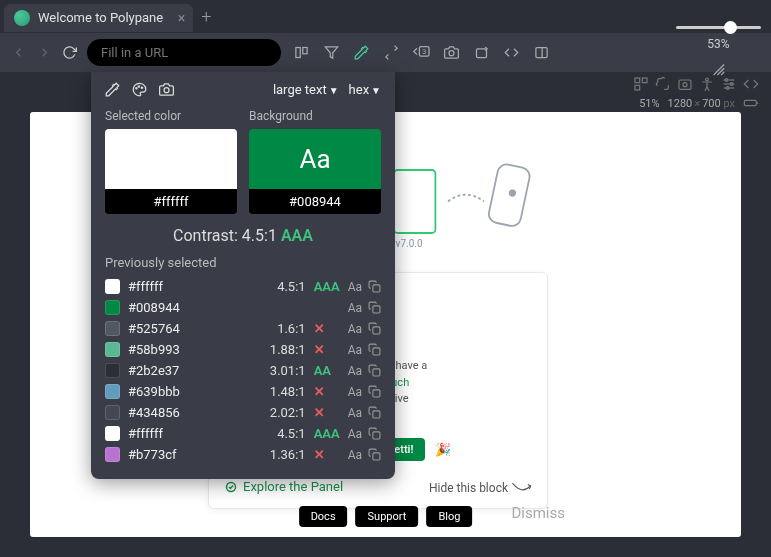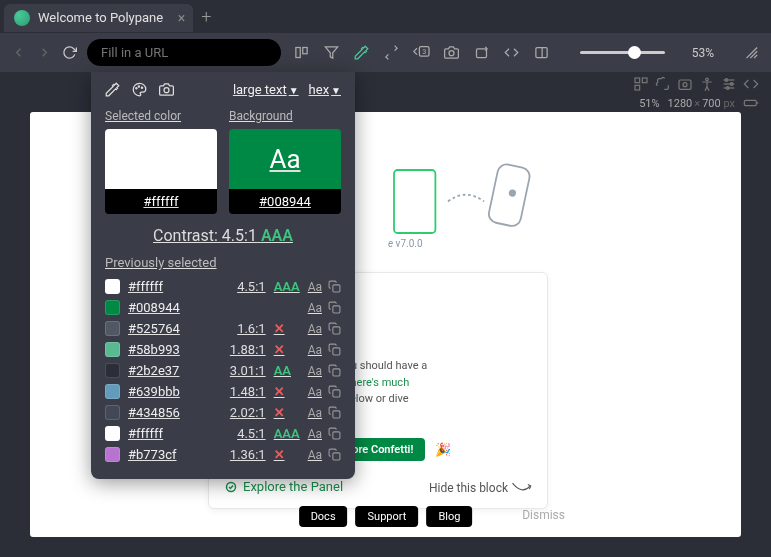--- a/index.html
+++ b/index.html
@@ -9,34 +9,34 @@
 .tab { background: #3a3d47; border-radius: 6px 6px 0 0; padding: 6px 30px 6px 10px; display: flex; align-items: flex-start; gap: 8px; font-size: 13px; position: relative; margin-top: 4px; }
 .tab-logo { width: 16px; height: 16px; border-radius: 50%; background: radial-gradient(circle at 30% 30%, #4ac99b, #2a9d6f); }
 .tab-close { position: absolute; right: 8px; color: #888; font-size: 14px; }
 .new-tab { margin-left: 8px; color: #999; font-size: 18px; font-weight: 300; }
 
 .toolbar { height: 40px; background: #3a3d47; display: flex; align-items: center; padding: 0 10px; gap: 10px; border-top: 1px solid #2b2e37; }
 .nav-arrow { color: #666; width: 16px; display: flex; justify-content: center; }
 .reload-icon { color: #ccc; }
 .url-bar { flex: 0 0 190px; background: #000; border-radius: 14px; padding: 6px 14px; color: #fff; font-size: 13px; border: none; outline: none; }
 .toolbar-icon { color: #aaa; width: 20px; height: 20px; display: flex; align-items: center; justify-content: center; }
-.toolbar-right { margin-left: auto; display: flex; align-items: center; gap: 27px; }
+.toolbar-right { margin-left: auto; display: flex; align-items: center; gap: 8px; flex-direction: column; }
 .slider { width: 85px; height: 3px; background: #ccc; border-radius: 2px; position: relative; }
 .slider::after { content: ""; position: absolute; left: 48px; top: -5px; width: 13px; height: 13px; background: #fff; border-radius: 50%; }
 .zoom-label { color: #ccc; font-size: 12px; }
 
 .sub-toolbar { height: 24px; background: #2b2e37; display: flex; align-items: center; justify-content: flex-end; padding: 0 12px; gap: 8px; color: #888; font-size: 11px; }
 .sub-icons { display: flex; gap: 6px; }
 .sub-icon { width: 16px; height: 16px; color: #777; }
 .dim-label { color: #aaa; }
 .dim-x { color: #666; margin: 0 2px; }
 
 .viewport-label { padding: 6px 30px; font-size: 13px; color: #ccc; }
 
-.picker-panel { width: 264px; background: #3a3d47; border-radius: 0 0 8px 8px; padding: 10px 14px 14px 14px; box-shadow: 0 4px 20px rgba(0,0,0,0.4); position: absolute; left: 91px; top: 72px; z-index: 10; text-decoration: underline; }
+.picker-panel { width: 304px; background: #3a3d47; border-radius: 0 0 8px 8px; padding: 10px 14px 14px 14px; box-shadow: 0 4px 20px rgba(0,0,0,0.4); position: absolute; left: 91px; top: 72px; z-index: 10; }
 .picker-top { display: flex; align-items: center; justify-content: space-between; margin-bottom: 12px; }
 .picker-top-left { display: flex; gap: 12px; }
 .picker-top-right { display: flex; gap: 10px; align-items: center; font-size: 13px; color: #eee; }
 .dropdown-caret { font-size: 10px; margin-left: 2px; }
 
 .color-row { display: flex; gap: 12px; margin-bottom: 12px; }
 .color-col { flex: 1; }
 .color-label { font-size: 12px; color: #bbb; margin-bottom: 6px; }
 .color-swatch { height: 60px; border-radius: 4px 4px 0 0; display: flex; align-items: center; justify-content: center; font-size: 26px; }
 .swatch-white { background: #fff; }
@@ -66,21 +66,21 @@
 .welcome-title-frag { font-size: 14px; font-weight: 700; color: #333; margin-bottom: 8px; }
 .welcome-sub { font-size: 11px; color: #666; margin-bottom: 14px; display:flex; align-items:center; gap:4px;}
 .welcome-h2 { font-size: 12px; font-weight: 700; color: #333; margin-bottom: 6px; }
 .welcome-body { font-size: 11px; color: #555; line-height: 1.5; }
 .welcome-link { color: #1a8f4e; }
 .confetti-row { display: flex; align-items: center; justify-content: center; gap: 10px; margin-top: 14px; }
 .confetti-btn { background: #008944; color: #fff; border: none; border-radius: 4px; padding: 5px 12px; font-size: 11px; font-weight: 600; }
 .confetti-emoji { font-size: 13px; }
 .explore-line { margin-top: 18px; font-size: 13px; color: #1a8f4e; display: flex; align-items: center; gap: 6px; }
 .hide-block { position: absolute; right: 14px; bottom: 10px; font-family: cursive; font-size: 12px; color: #555; }
-.dismiss { position: absolute; right: -18px; bottom: -14px; font-size: 12px; color: #aaa; text-align: center; }
+.dismiss { position: absolute; right: -18px; bottom: -14px; font-size: 15px; color: #aaa; text-align: center; }
 
 .footer-btns { position: absolute; left: 50%; transform: translateX(-50%); bottom: 10px; display: flex; gap: 8px; }
 .footer-btn { background: #000000; color: #fff; border: none; border-radius: 4px; padding: 4px 12px; font-size: 11px; }
 
 svg { display: block; }
 .icon-sm { width: 15px; height: 15px; }
 </style>
 </head>
 <body>
 

